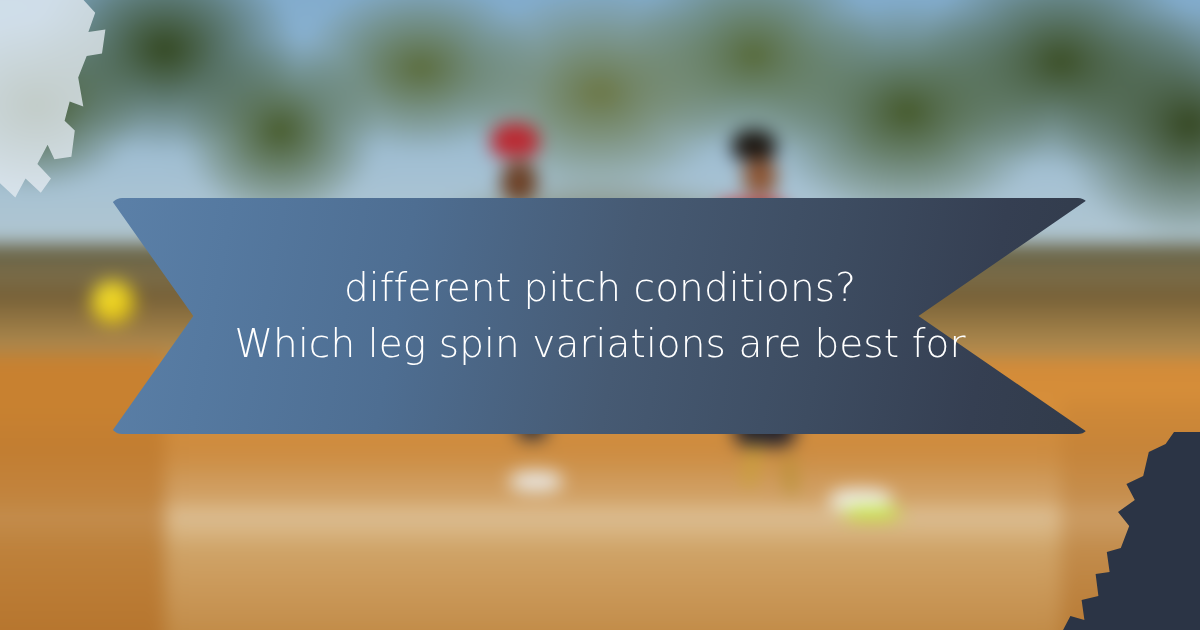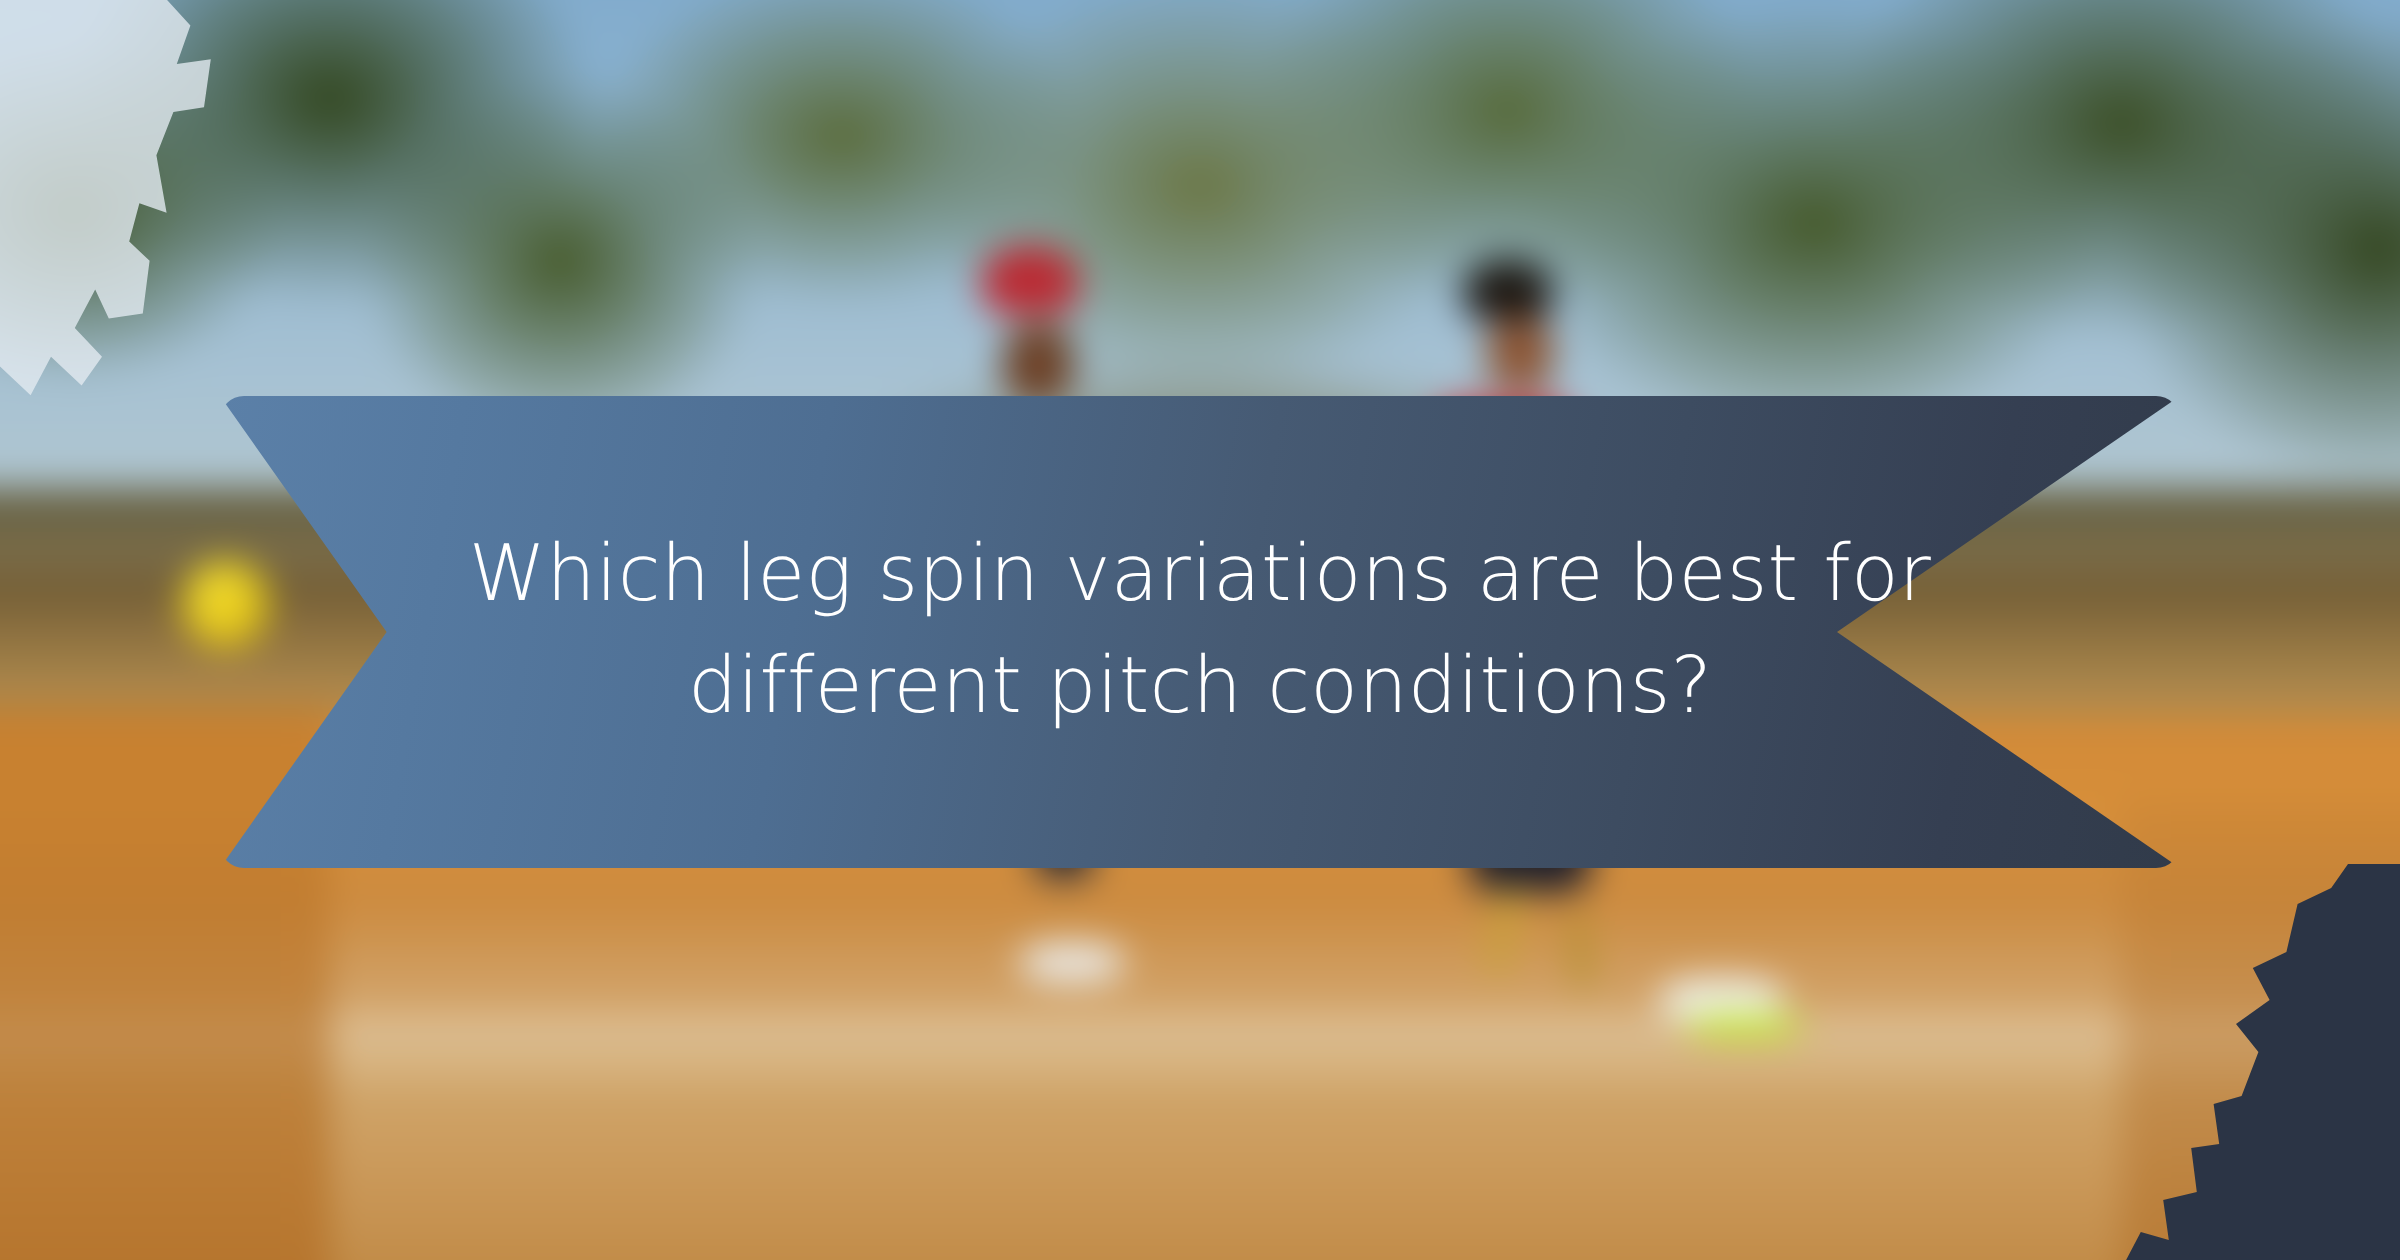--- a/index.html
+++ b/index.html
@@ -205,17 +205,17 @@
     <div class="fig fig-stump2"></div>
     <div class="fig fig-shoe2"></div>
     <div class="fig fig-shoe2b"></div>
   </div>
 
   <div class="shard-tl"></div>
   <div class="shard-br"></div>
 
   <div id="banner"></div>
   <div id="banner-inner">
+    <div class="headline-line">different pitch conditions?</div>
     <div class="headline-line">Which leg spin variations are best for</div>
-    <div class="headline-line">different pitch conditions?</div>
   </div>
 
 </div>
 
 </body></html>

